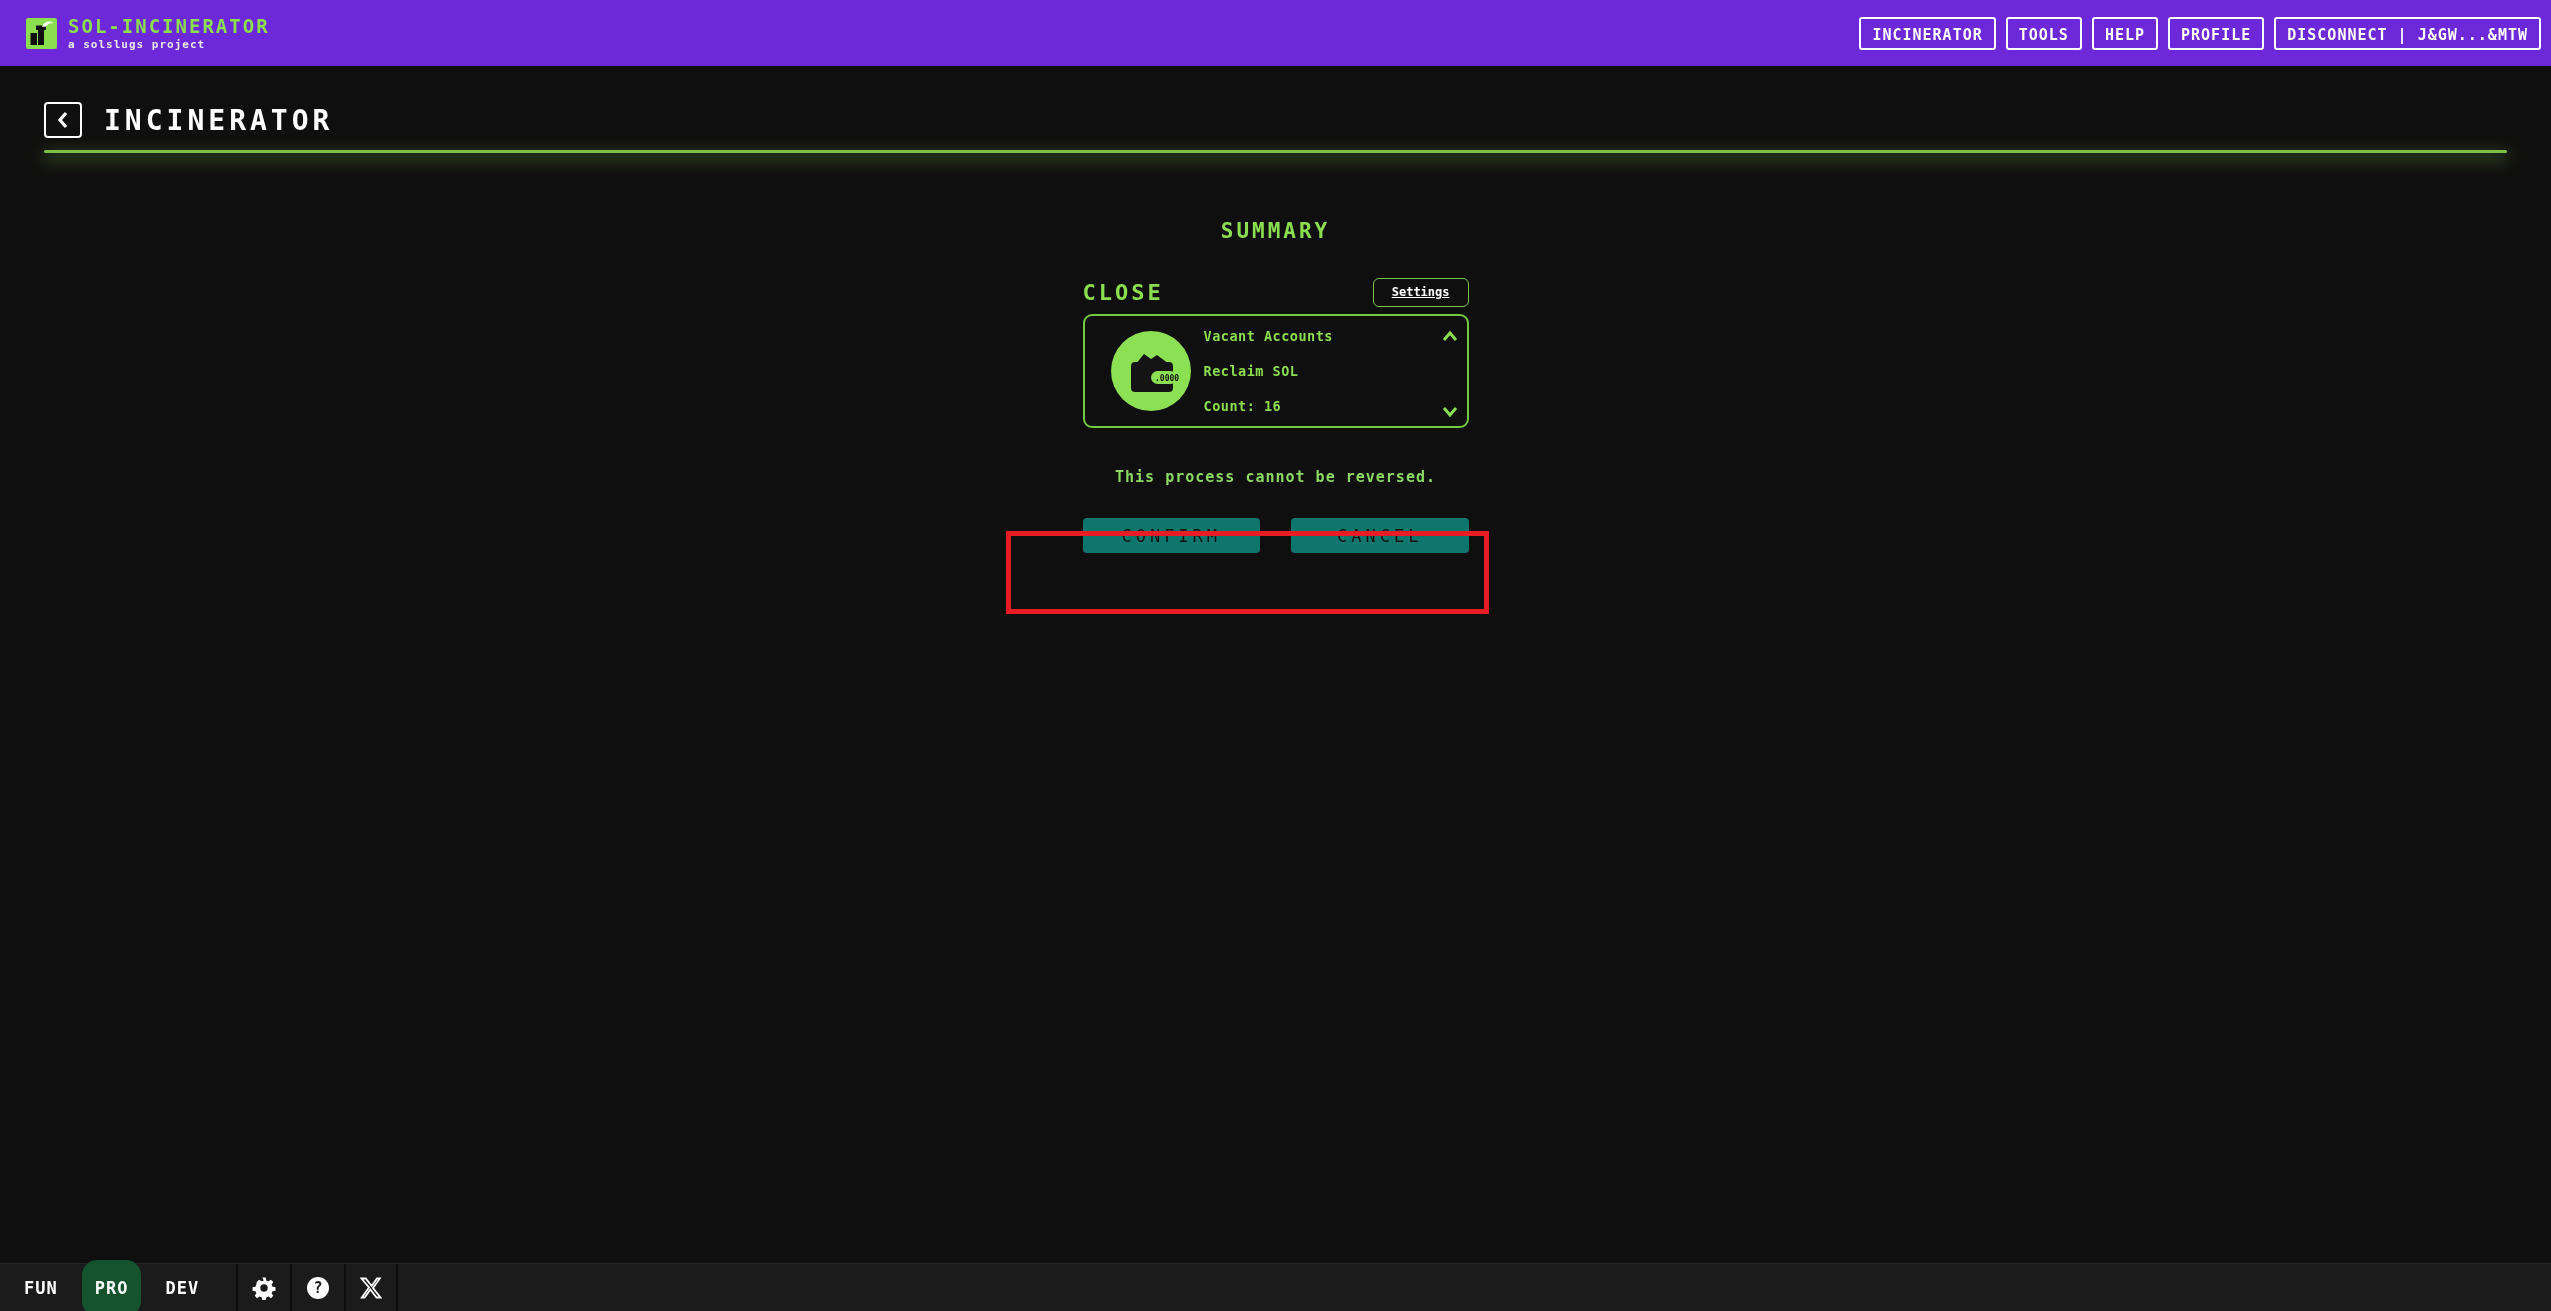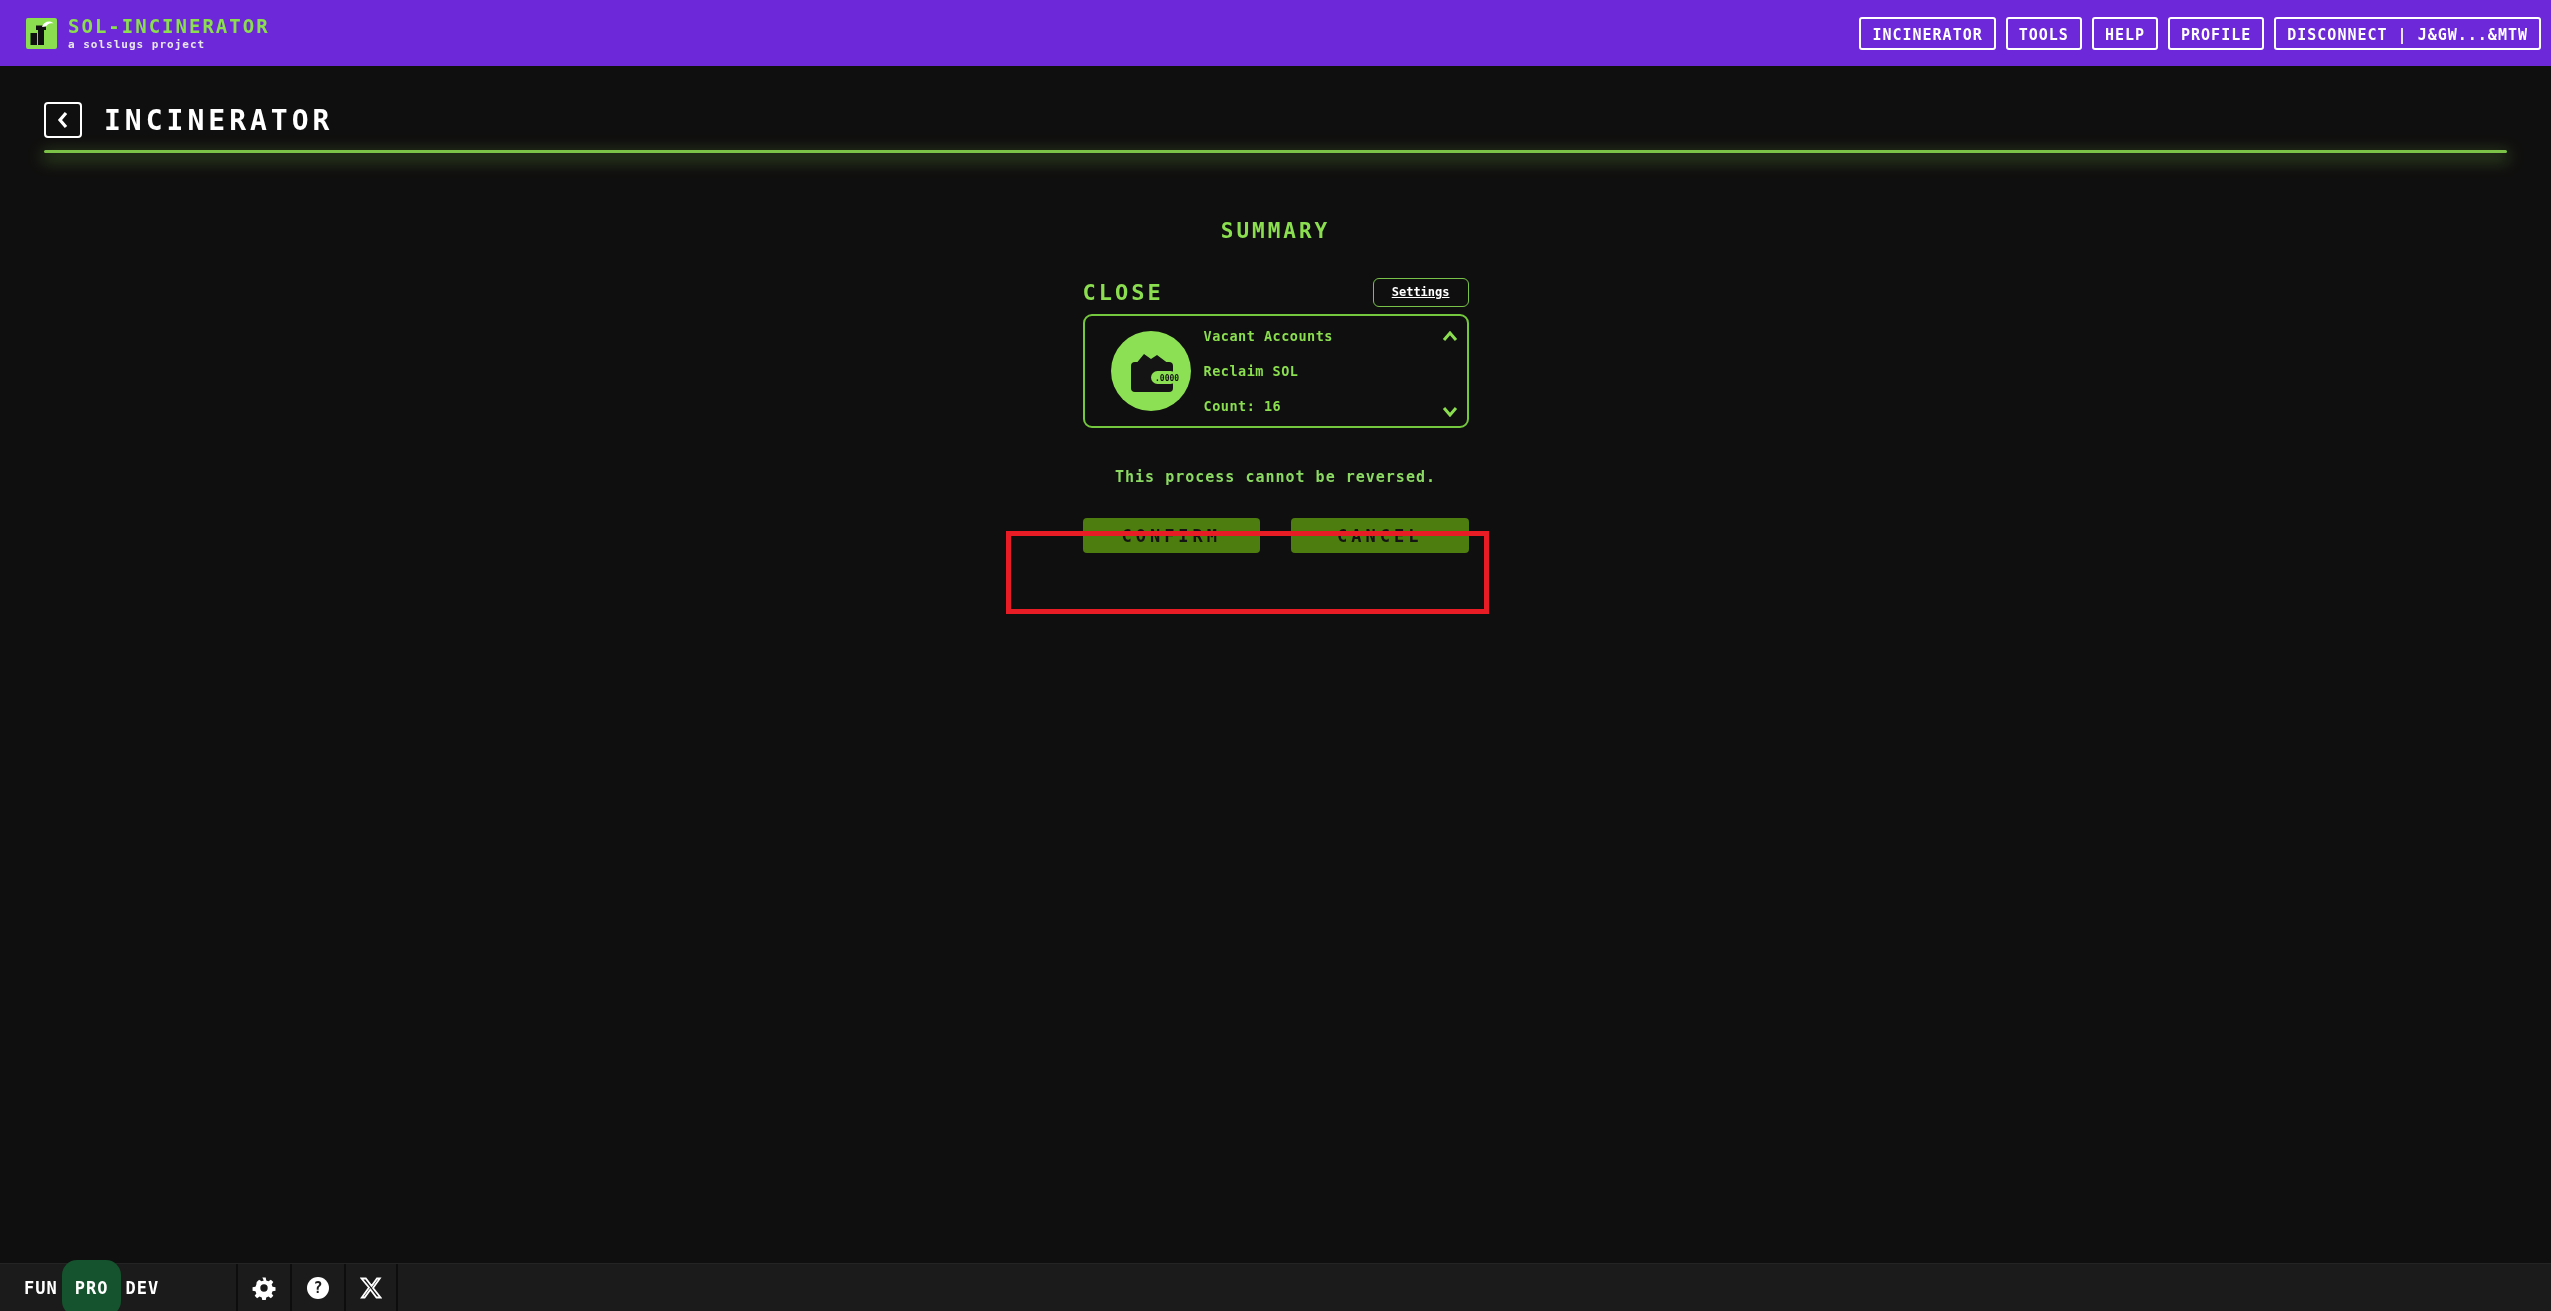--- a/index.html
+++ b/index.html
@@ -82,38 +82,38 @@
   .scroll-up { top:15px; } .scroll-down { bottom:9px; }
 
   .warning {
     margin-top:40px; text-align:center;
     color:#8bd963; font-size:15px; font-weight:bold; letter-spacing:1px;
   }
 
   .btn-row { margin-top:32px; display:flex; justify-content:center; gap:31px; }
   .action-btn {
     width:178px; height:35px; border:none; border-radius:4px;
-    background:#4d7c0f; color:#141414;
-    font-family:inherit; font-weight:bold; font-size:17px; letter-spacing:4px;
+    background:#0f766e; color:#141414;
+    font-family:inherit; font-weight:normal; font-size:17px; letter-spacing:4px;
     cursor:pointer;
   }
 
   .annotation-box {
     position:absolute; left:1006px; top:429px; width:483px; height:83px;
     border:5px solid #e81c24; pointer-events:none;
   }
 
   
   .bottombar {
     position:absolute; left:0; bottom:0; width:100%; height:48px;
     background:#1b1b1b; border-top:1px solid #242424;
     display:flex; align-items:stretch;
   }
   .modes {
-    width:236px; display:flex; align-items:center; gap:4px; padding-left:24px;
+    width:236px; display:flex; align-items:center; gap:24px; padding-left:24px;
   }
   .mode { color:#fff; font-size:17px; font-weight:bold; letter-spacing:1px; cursor:pointer; }
   .mode.active {
     background:#14532d; border-radius:15px; padding:18px 13px;
   }
   .icon-cell {
     width:54px; display:flex; align-items:center; justify-content:center;
     border-left:2px solid #0d0d0d; cursor:pointer;
   }
   .icon-cell.last { border-right:2px solid #0d0d0d; }

